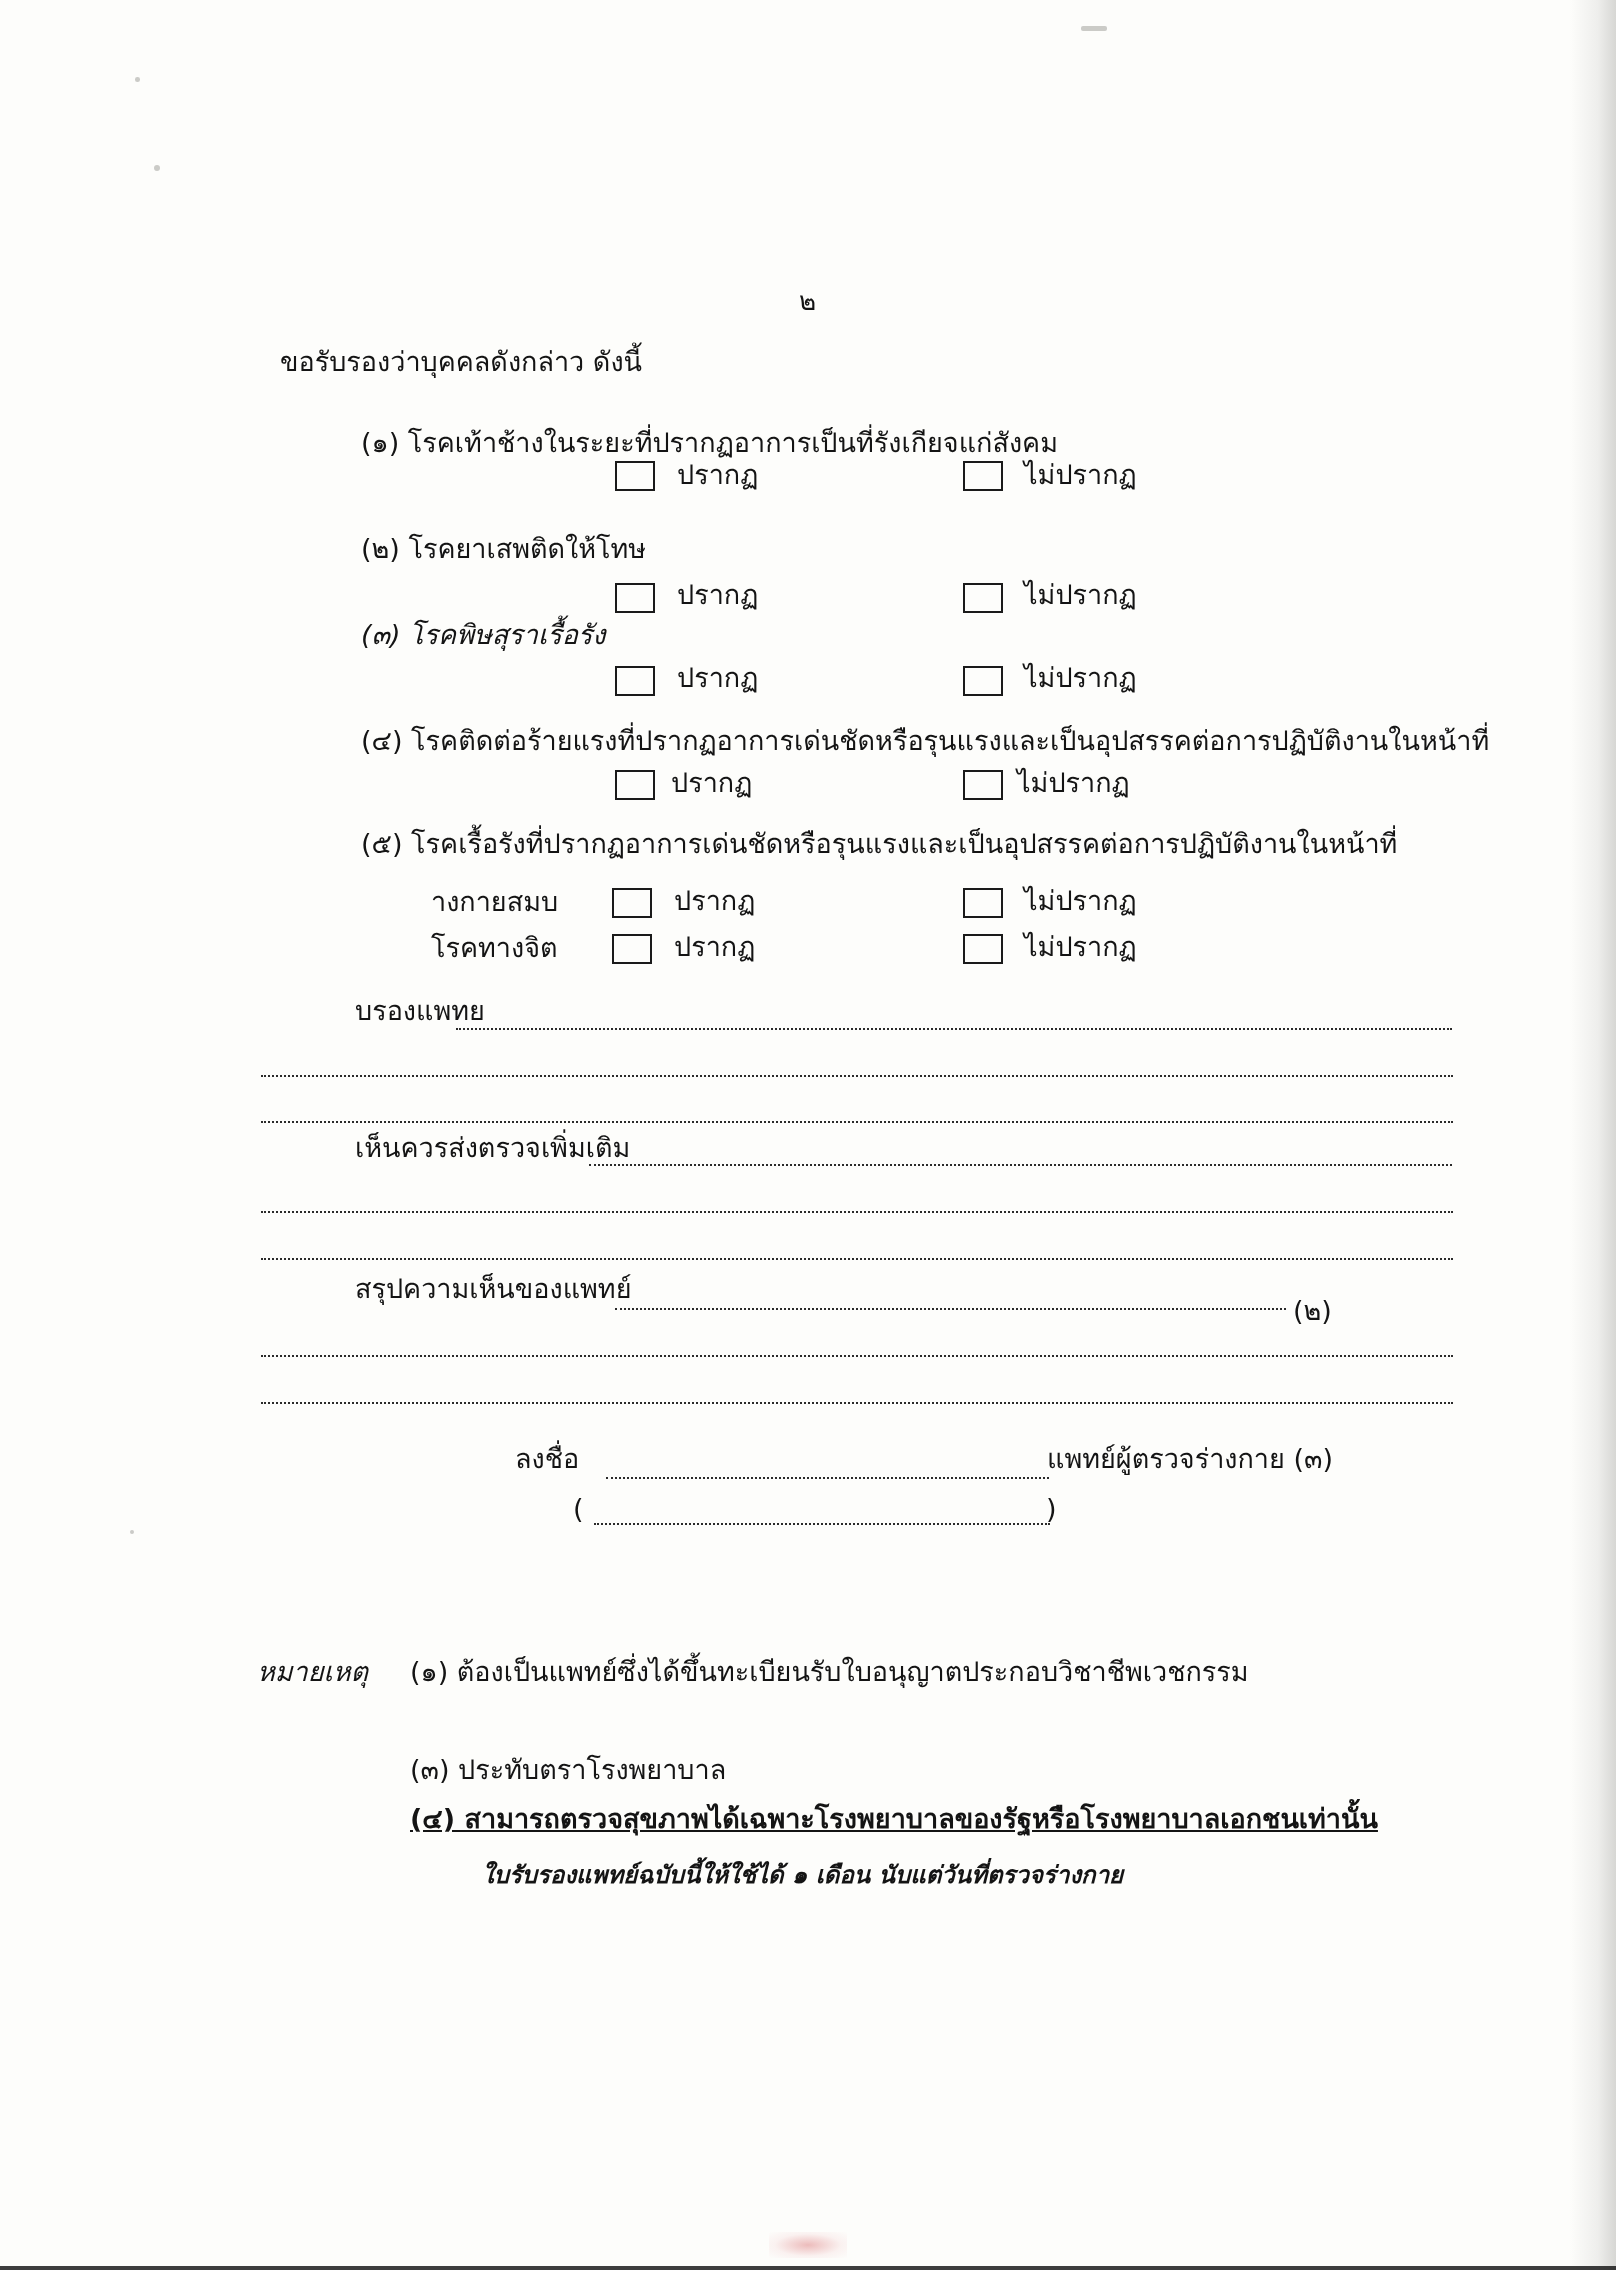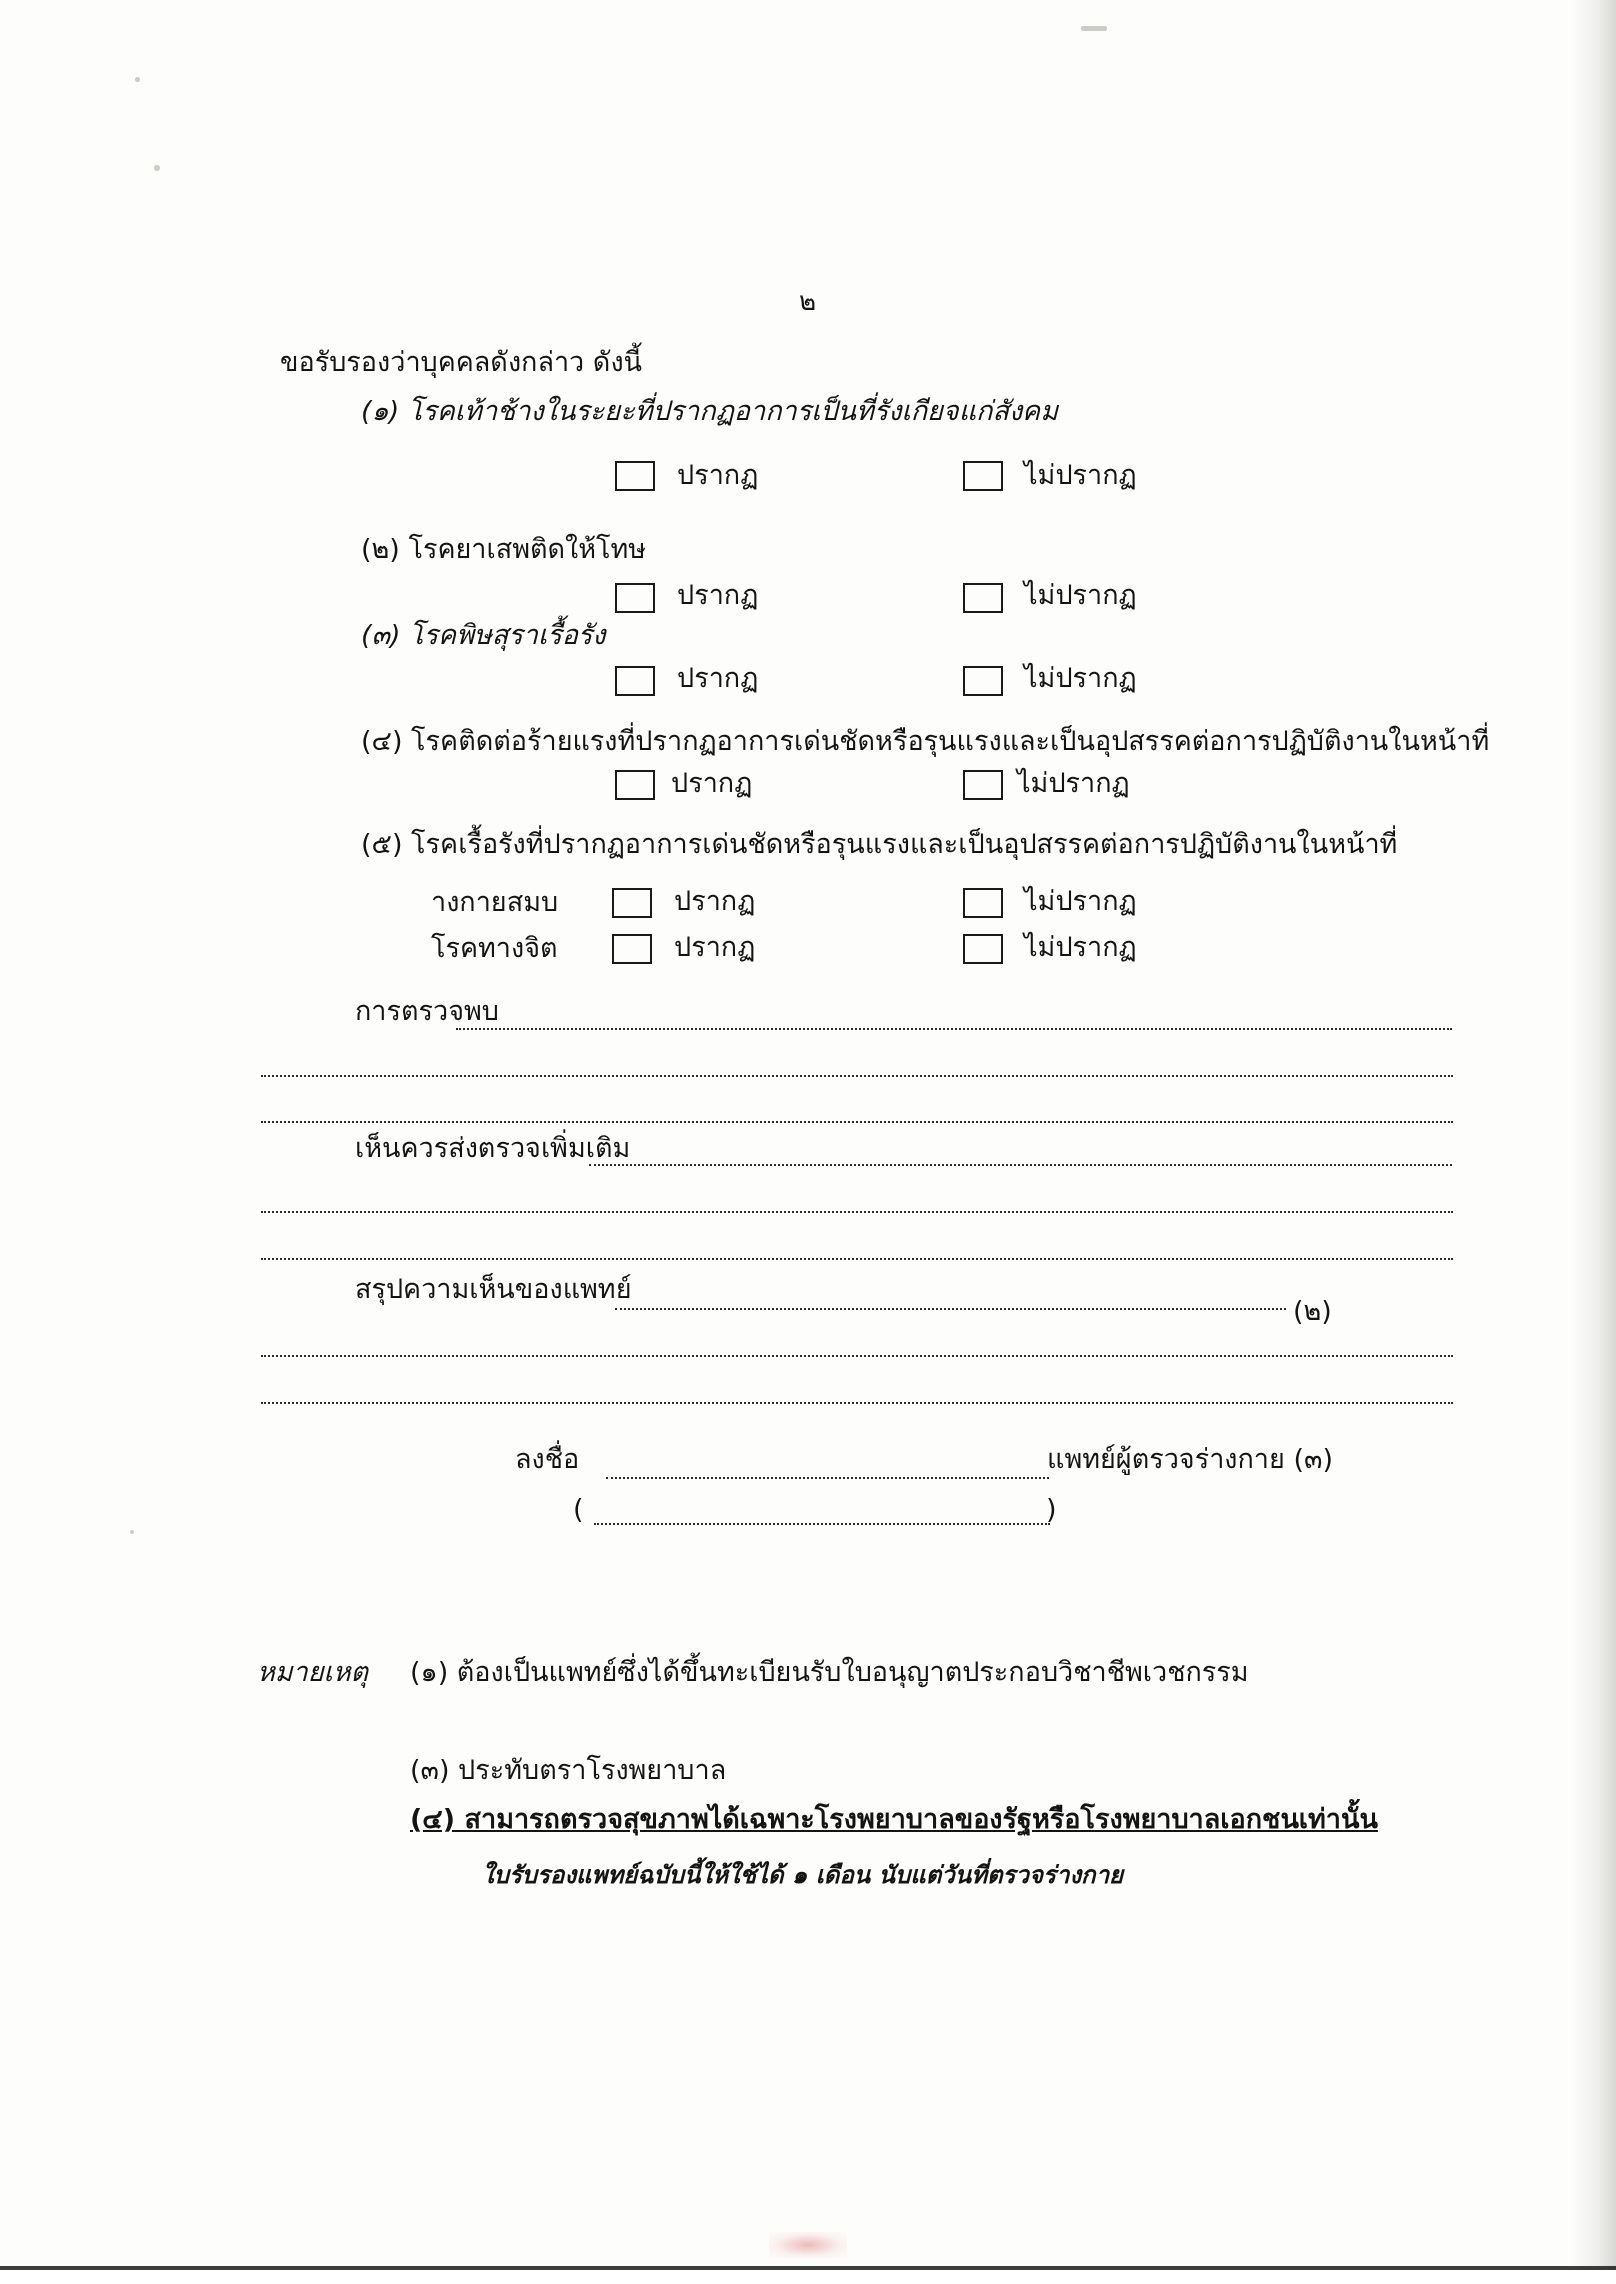--- a/index.html
+++ b/index.html
@@ -122,21 +122,21 @@
   <div class="speck" style="left:154px; top:165px; width:5.9px; height:5.9px;"></div>
   <div class="speck" style="left:1081px; top:26px; width:26px; height:4.6px; border-radius:2px;"></div>
   <div class="speck" style="left:130px; top:1530px; width:3.9px; height:3.9px;"></div>
 
   <div class="content">
 
     <div class="page-number">๒</div>
 
     <div class="txt" style="left:280px; top:344px;">ขอรับรองว่าบุคคลดังกล่าว ดังนี้</div>
 
-    <div class="txt" style="left:361px; top:393px;font-style:italic;">(๑) โรคเท้าช้างในระยะที่ปรากฏอาการเป็นที่รังเกียจแก่สังคม</div>
+    <div class="txt" style="left:361px; top:425px;">(๑) โรคเท้าช้างในระยะที่ปรากฏอาการเป็นที่รังเกียจแก่สังคม</div>
     <div class="checkbox" style="left:615px; top:461px;"></div>
     <div class="txt" style="left:677px; top:457px;">ปรากฏ</div>
     <div class="checkbox" style="left:963px; top:461px;"></div>
     <div class="txt" style="left:1024px; top:457px;">ไม่ปรากฏ</div>
 
     <div class="txt" style="left:361px; top:531px;">(๒) โรคยาเสพติดให้โทษ</div>
     <div class="checkbox" style="left:615px; top:583px;"></div>
     <div class="txt" style="left:677px; top:577px;">ปรากฏ</div>
     <div class="checkbox" style="left:963px; top:583px;"></div>
     <div class="txt" style="left:1024px; top:577px;">ไม่ปรากฏ</div>
@@ -160,21 +160,21 @@
     <div class="txt" style="left:674px; top:883px;">ปรากฏ</div>
     <div class="checkbox" style="left:963px; top:888px;"></div>
     <div class="txt" style="left:1024px; top:883px;">ไม่ปรากฏ</div>
 
     <div class="txt" style="left:431px; top:930px;">โรคทางจิต</div>
     <div class="checkbox" style="left:612px; top:934px;"></div>
     <div class="txt" style="left:674px; top:929px;">ปรากฏ</div>
     <div class="checkbox" style="left:963px; top:934px;"></div>
     <div class="txt" style="left:1024px; top:929px;">ไม่ปรากฏ</div>
 
-    <div class="txt" style="left:355px; top:993px;">การตรวจพบ</div>
+    <div class="txt" style="left:355px; top:993px;">บรองแพทย</div>
     <div class="sig-dots" style="left:456px; top:1028px; width:996px;"></div>
     <div class="sig-dots" style="left:261px; top:1075px; width:1192px;"></div>
     <div class="sig-dots" style="left:261px; top:1121px; width:1192px;"></div>
 
     <div class="txt" style="left:355px; top:1130px;">เห็นควรส่งตรวจเพิ่มเติม</div>
     <div class="sig-dots" style="left:589px; top:1164px; width:863px;"></div>
     <div class="sig-dots" style="left:261px; top:1211px; width:1192px;"></div>
     <div class="sig-dots" style="left:261px; top:1258px; width:1192px;"></div>
 
     <div class="txt" style="left:355px; top:1273px;font-family:Liberation Mono, monospace;">สรุปความเห็นของแพทย์</div>

